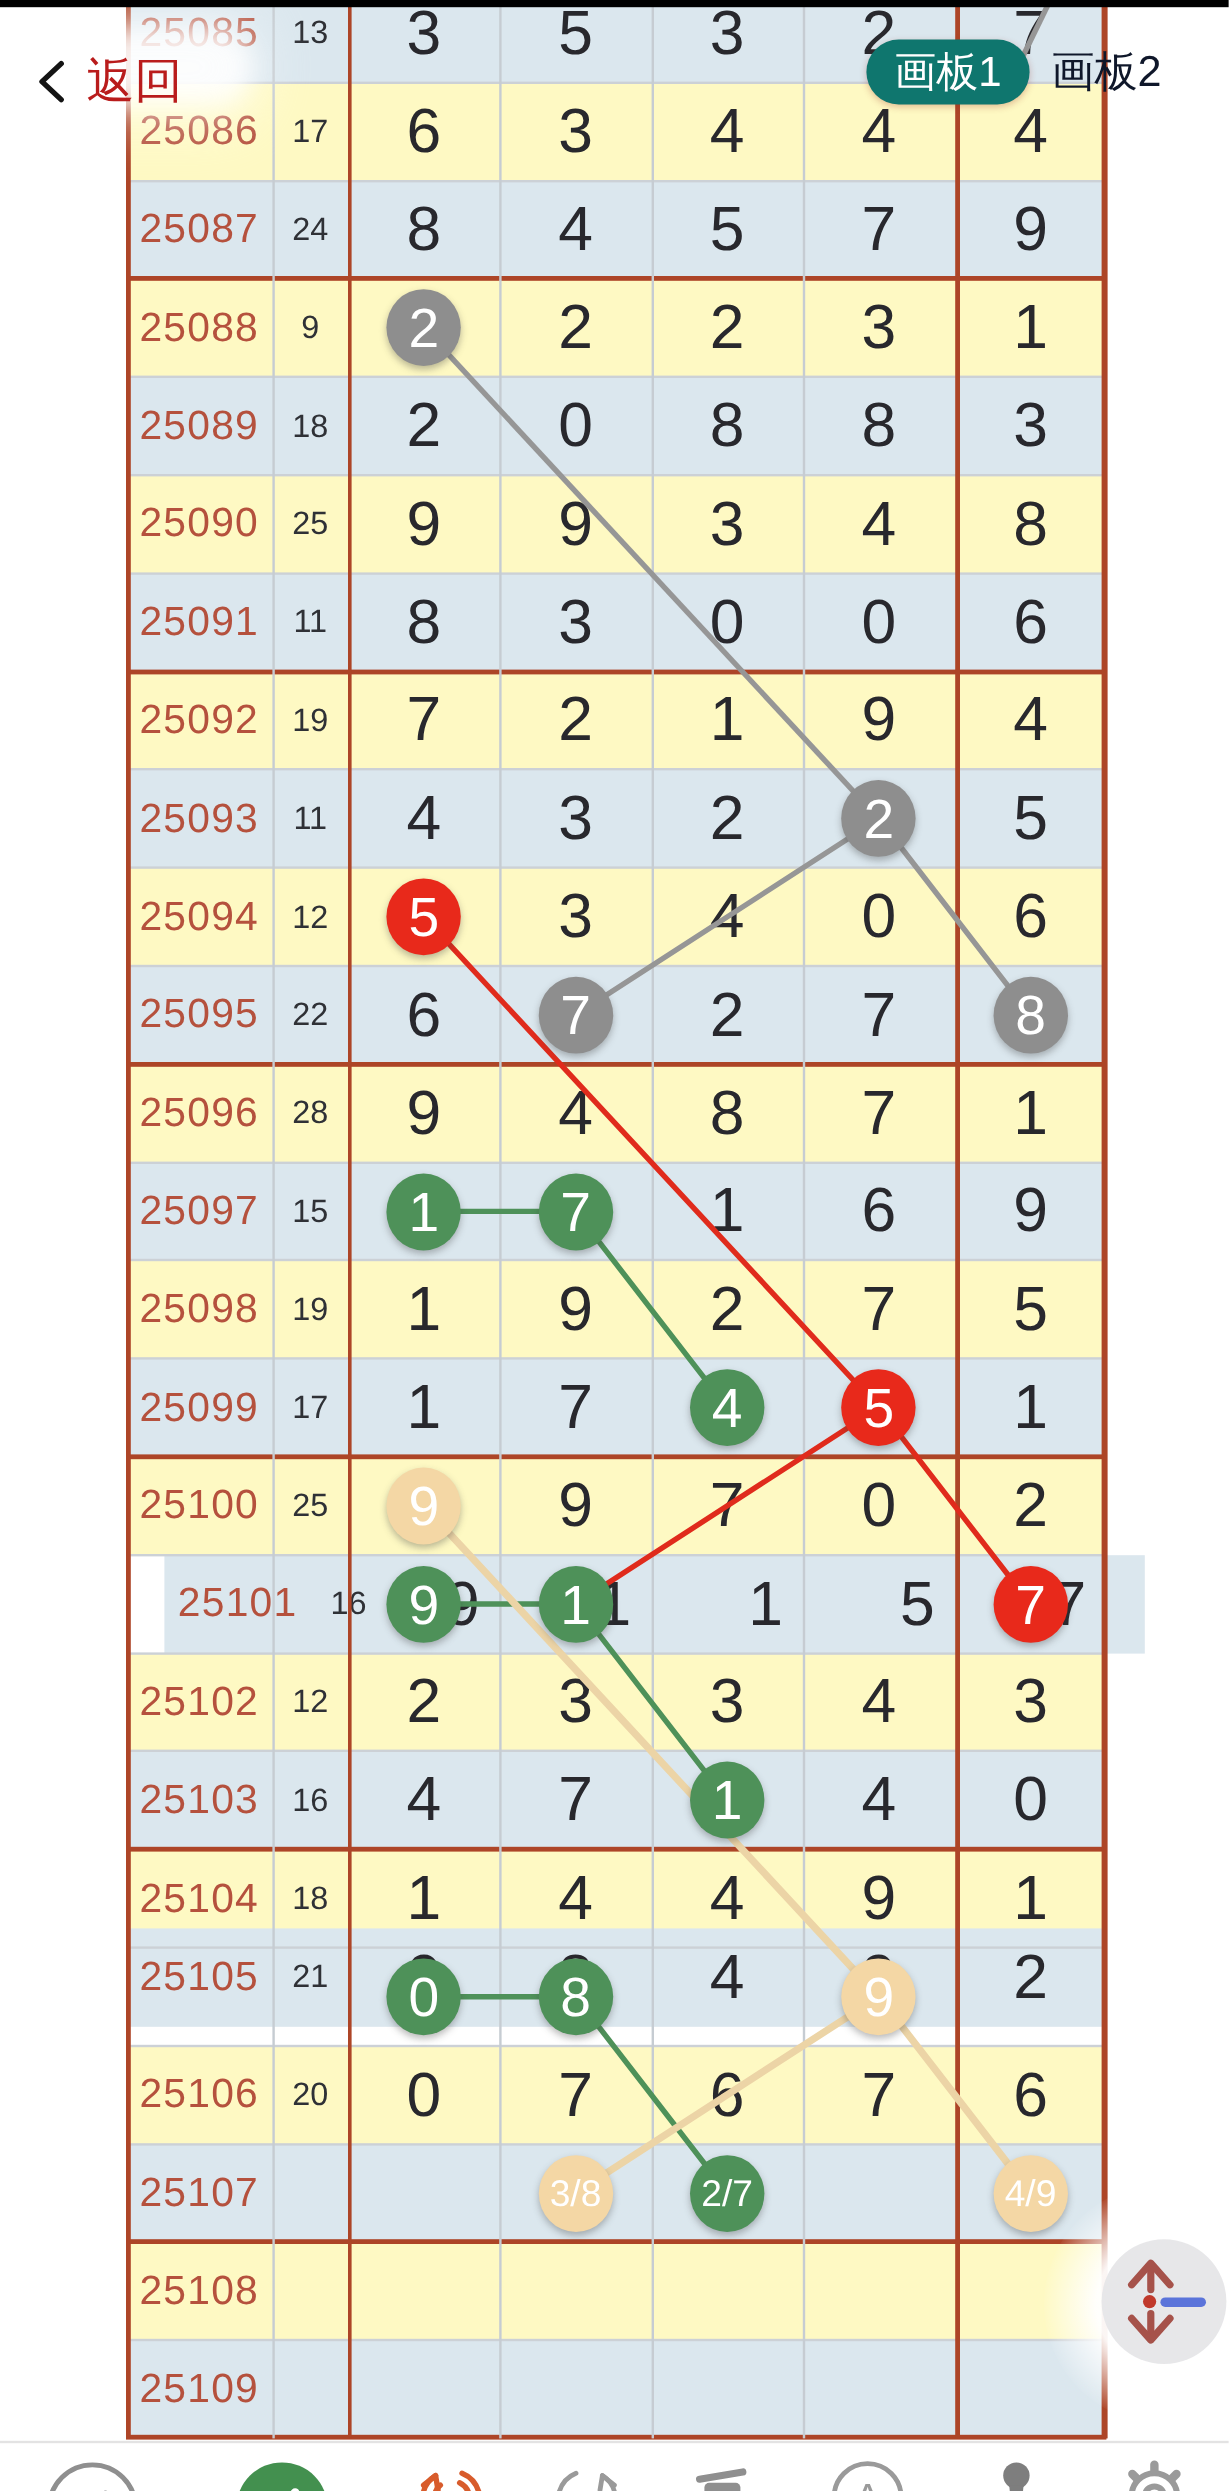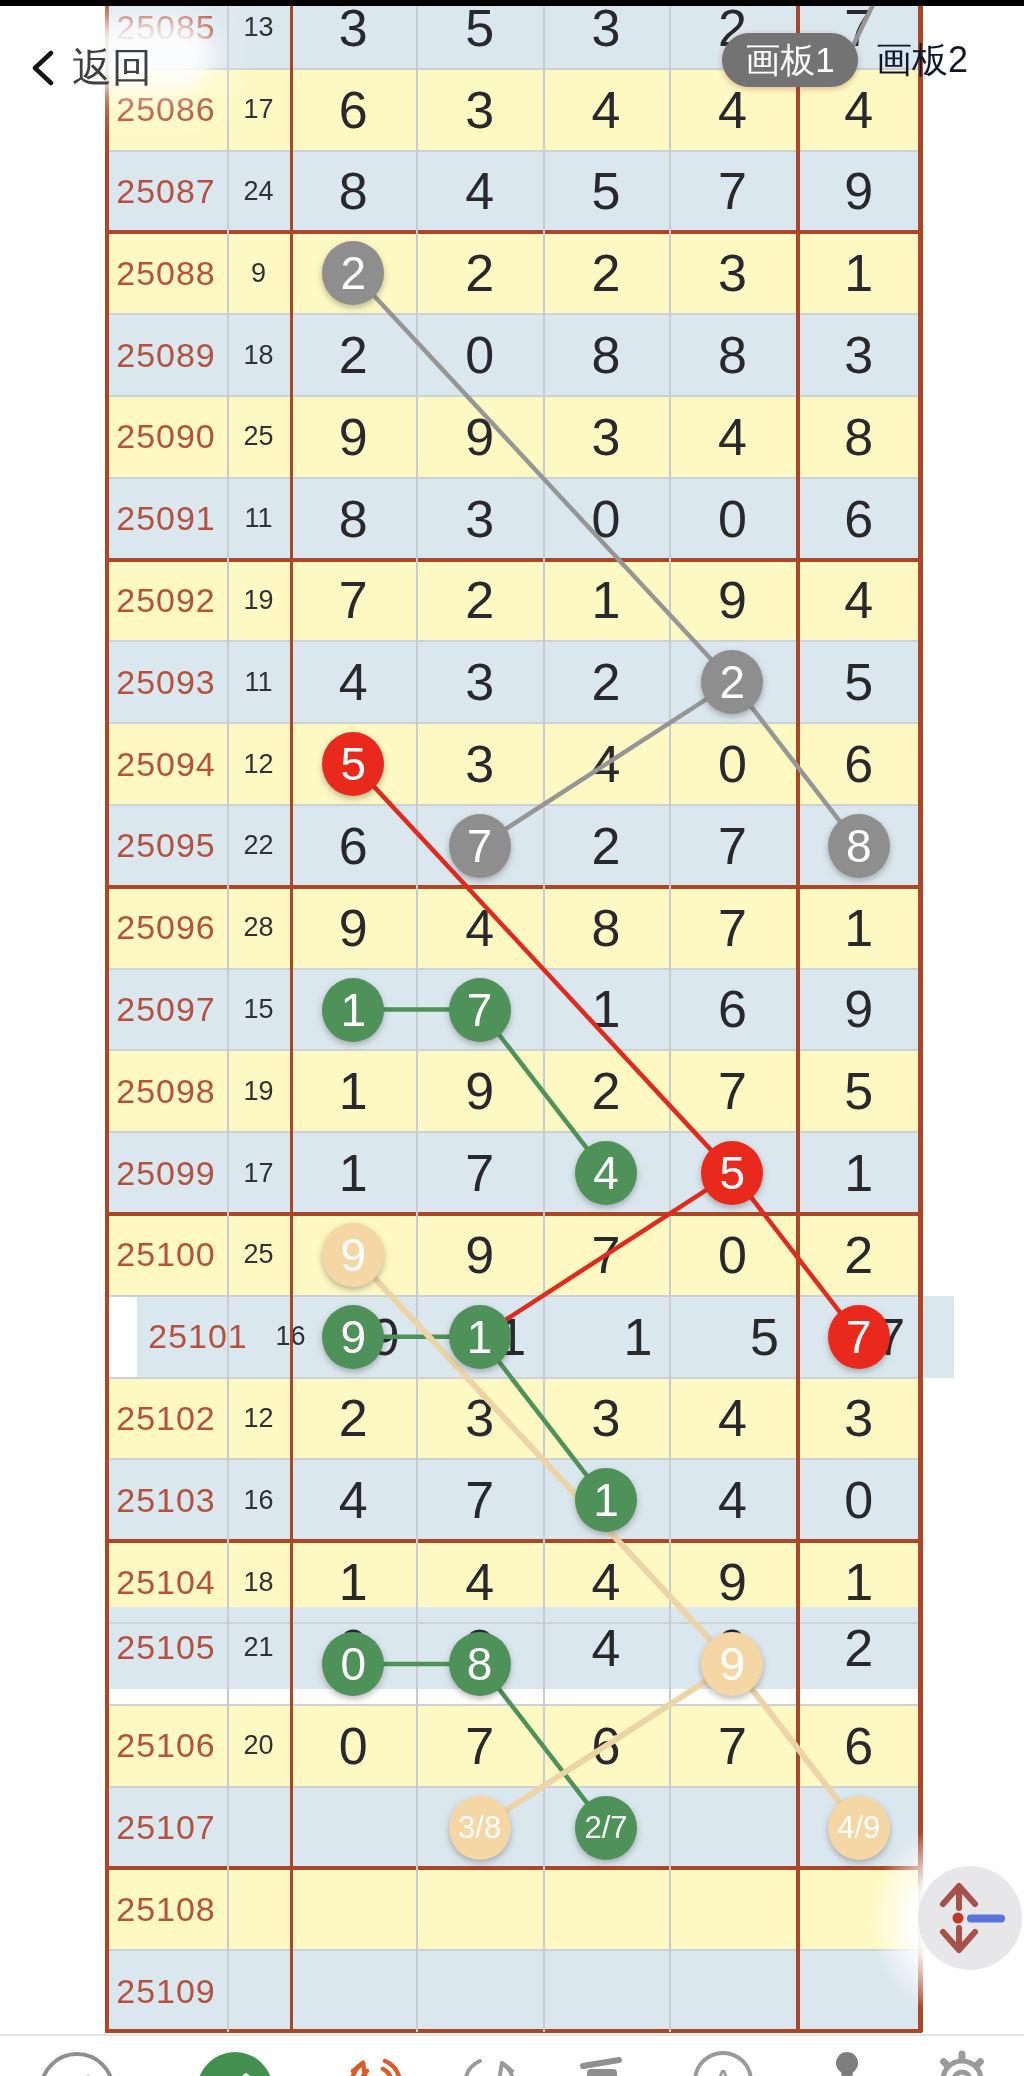--- a/index.html
+++ b/index.html
@@ -26,23 +26,23 @@
   #lines{position:absolute;left:0;top:0;pointer-events:none;}
   .mark{position:absolute;width:62px;height:64px;border-radius:50%;
         display:flex;align-items:center;justify-content:center;
         color:#fff;font-size:46px;font-weight:400;
         box-shadow:0 3px 6px rgba(60,60,60,.35);}
   .mark.small{font-size:31px;letter-spacing:0;}
   
   #header{position:absolute;left:0;top:0;width:1024px;height:120px;}
   .blob{position:absolute;background:#fff;border-radius:36px;filter:blur(10px);}
   #back{position:absolute;left:30px;top:40px;display:flex;align-items:center;gap:16px;}
-  #back-label{font-size:40px;color:#404040;}
+  #back-label{font-size:40px;color:#b91c1c;}
   #board1{position:absolute;left:722px;top:33px;width:136px;height:54px;border-radius:27px;
-          background:#737373;display:flex;align-items:center;justify-content:center;
+          background:#0f766e;display:flex;align-items:center;justify-content:center;
           color:#fff;font-size:35px;box-shadow:0 2px 6px rgba(150,40,30,.3);}
   #board2{position:absolute;left:876px;top:33px;height:54px;display:flex;align-items:center;
           color:#0f172a;font-size:36px;}
   
   #float-halo{position:absolute;left:870px;top:1820px;width:200px;height:200px;border-radius:50%;
               background:radial-gradient(circle,rgba(255,255,255,.95) 40%,rgba(255,255,255,0) 72%);}
   #float-btn{position:absolute;left:918px;top:1866px;width:104px;height:104px;border-radius:50%;
              background:rgba(230,230,232,.96);}
   
   #toolbar{position:absolute;left:0;top:2034px;width:1024px;height:42px;background:#fff;

